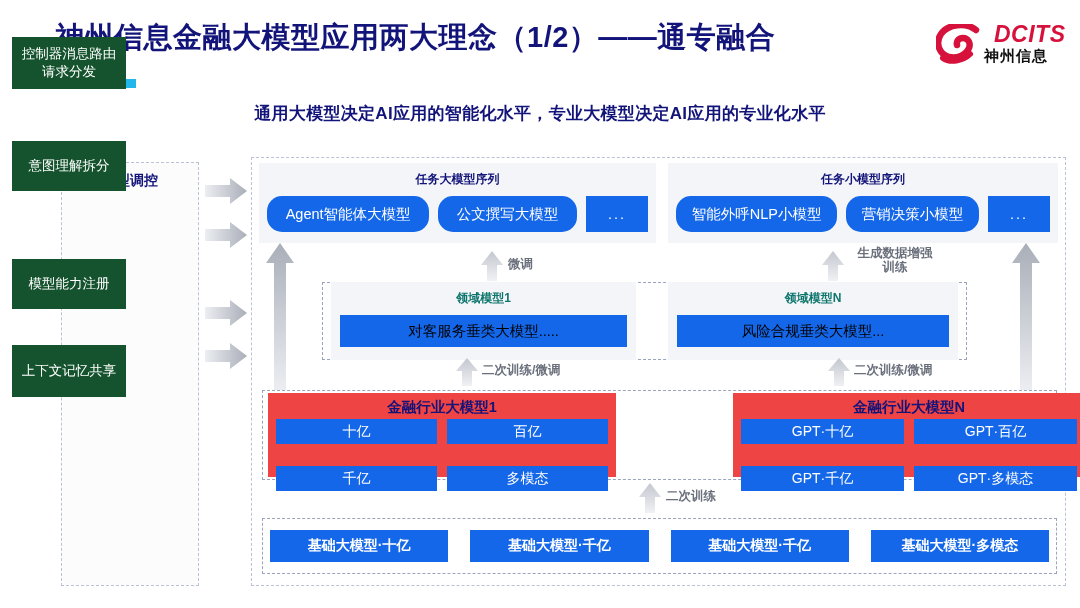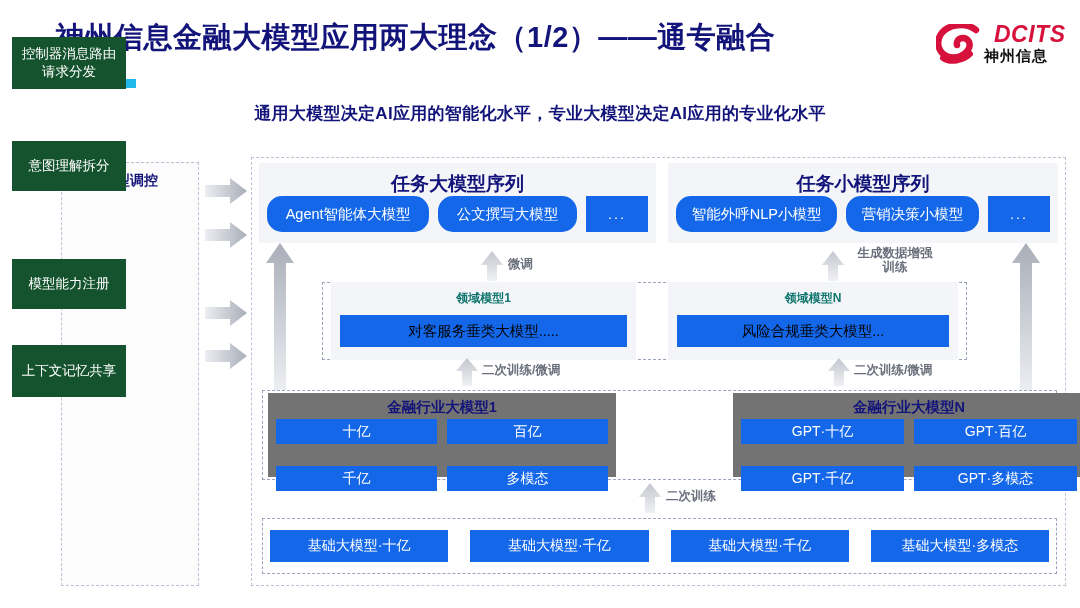--- a/index.html
+++ b/index.html
@@ -118,21 +118,21 @@
     position: absolute;
     top: 163px; height: 80px;
     background: #f4f5f8;
     box-sizing: border-box;
   }
   #seq-left  { left: 259px; width: 397px; }
   #seq-right { left: 668px; width: 390px; }
   .seq-title {
     position: absolute; left: 0; top: 8px; width: 100%;
     text-align: center;
-    font-size: 19px; font-weight: bold; color: #13147a;
+    font-size: 12px; font-weight: bold; color: #13147a;
   }
   .seq-row {
     position: absolute; left: 8px; right: 8px; top: 33px; height: 36px;
     display: flex; gap: 9px;
   }
   .chip {
     background: #1467e8; color: #ffffff;
     display: flex; align-items: center; justify-content: center;
     font-size: 14.5px; white-space: nowrap;
     box-sizing: border-box; padding: 0 5px;
@@ -172,21 +172,21 @@
   #ind-outer {
     position: absolute;
     left: 262px; top: 390px;
     width: 795px; height: 90px;
     border: 1px dashed #9aa5bd;
     box-sizing: border-box;
     background: #ffffff;
   }
   .ind-half {
     position: absolute; top: 393px; height: 84px;
-    background: #737373;
+    background: #ef4444;
     box-sizing: border-box;
   }
   #ind-left  { left: 268px; width: 348px; }
   #ind-right { left: 733px; width: 352px; }
   .ind-title {
     position: absolute; left: 0; top: 5px; width: 100%;
     text-align: center;
     font-size: 14.5px; font-weight: bold; color: #13147a;
   }
   .ind-grid {
@@ -207,21 +207,21 @@
     position: absolute;
     left: 262px; top: 518px;
     width: 795px; height: 56px;
     border: 1px dashed #9aa5bd;
     box-sizing: border-box;
     background: #ffffff;
   }
   #base-row {
     position: absolute; left: 270px; top: 530px;
     width: 779px; height: 32px;
-    display: flex; gap: 22px;
+    display: flex; gap: 22px; font-weight: bold;
   }
   .base-chip {
     flex: 1 1 0;
     background: #1467e8; color: #ffffff;
     display: flex; align-items: center; justify-content: center;
     font-size: 14px; white-space: nowrap;
   }
 
   
   .uarrow { position: absolute; }

